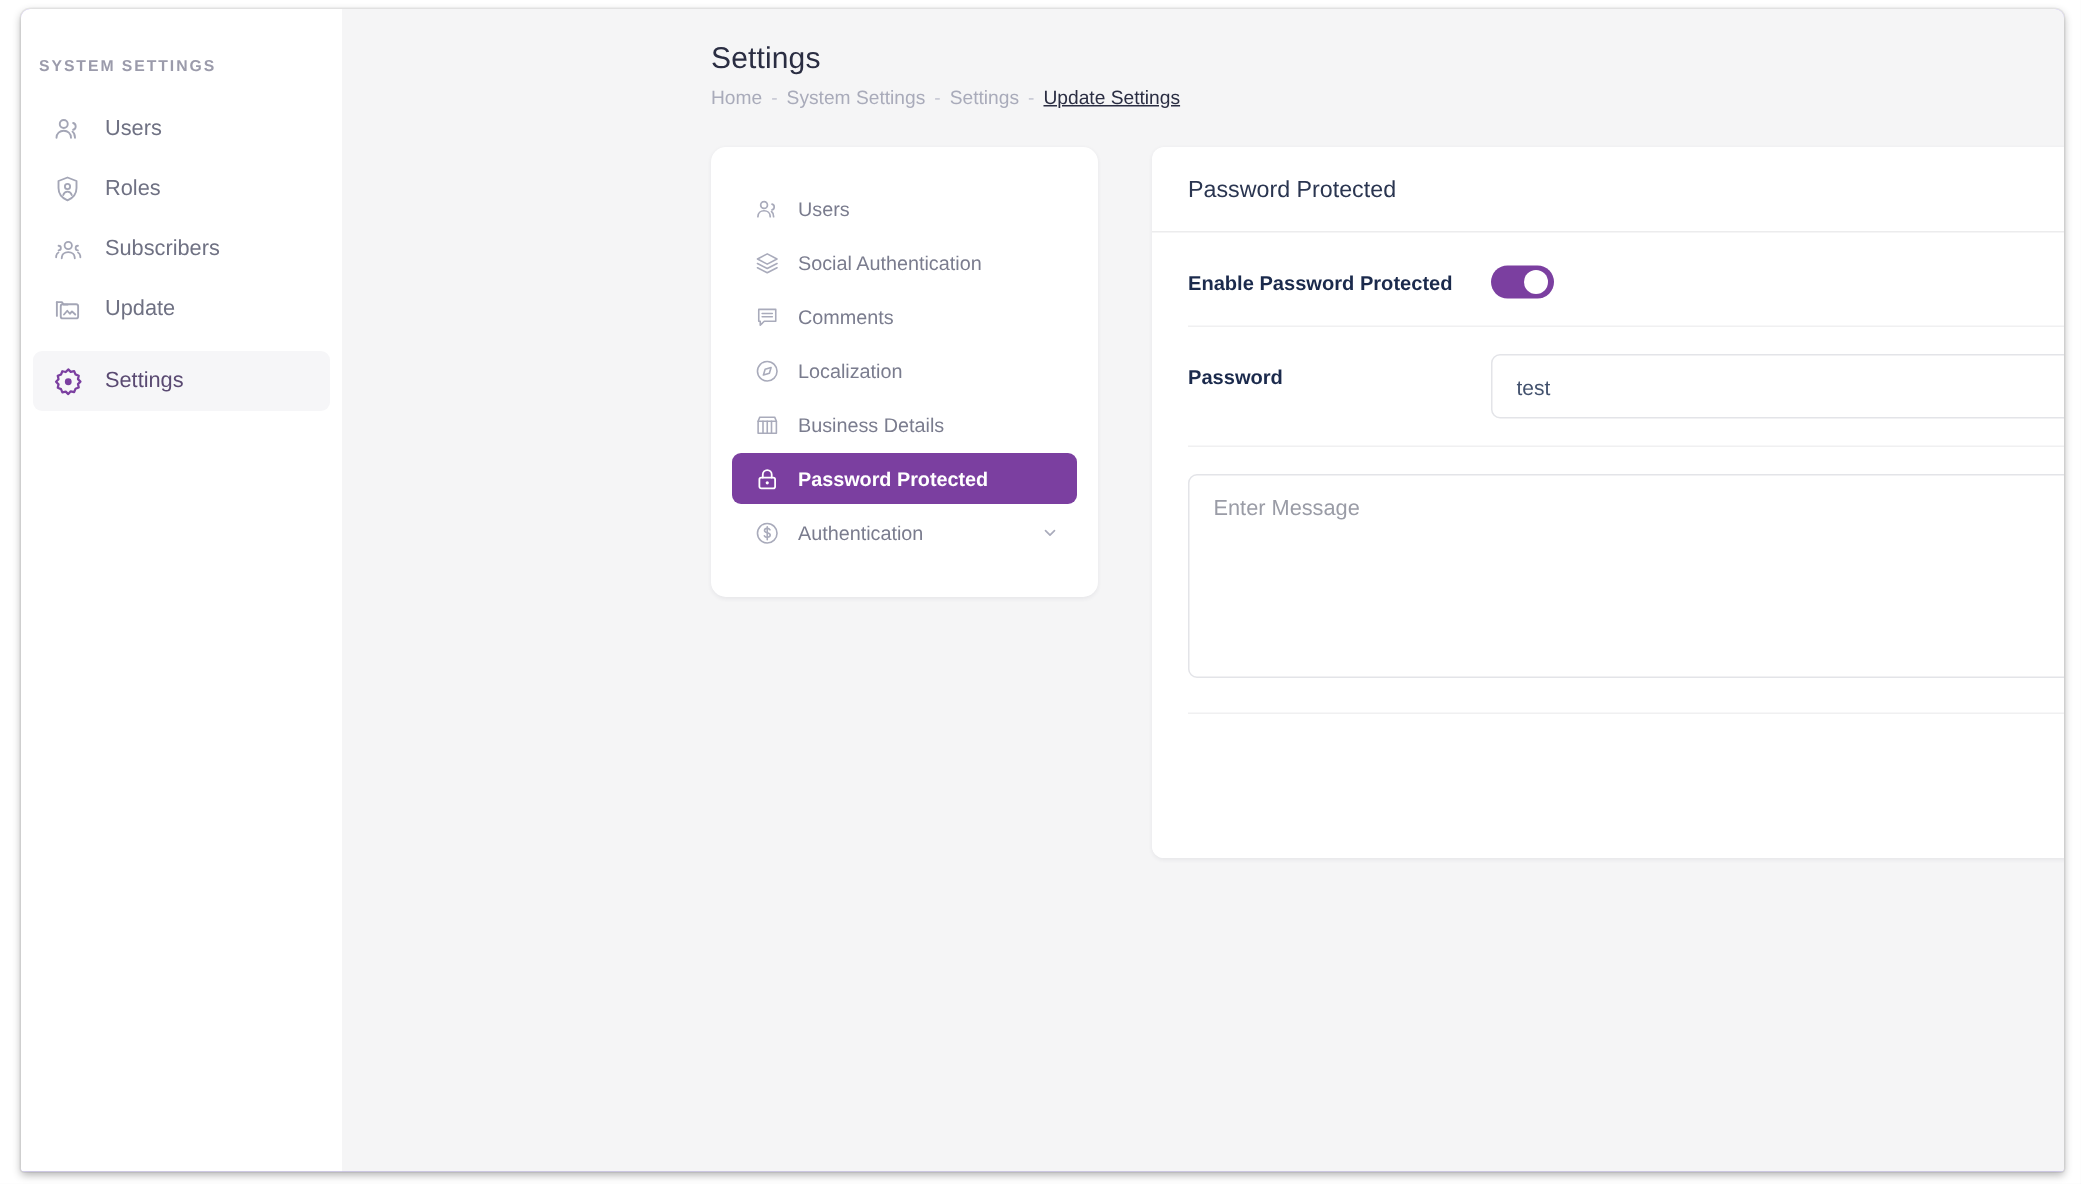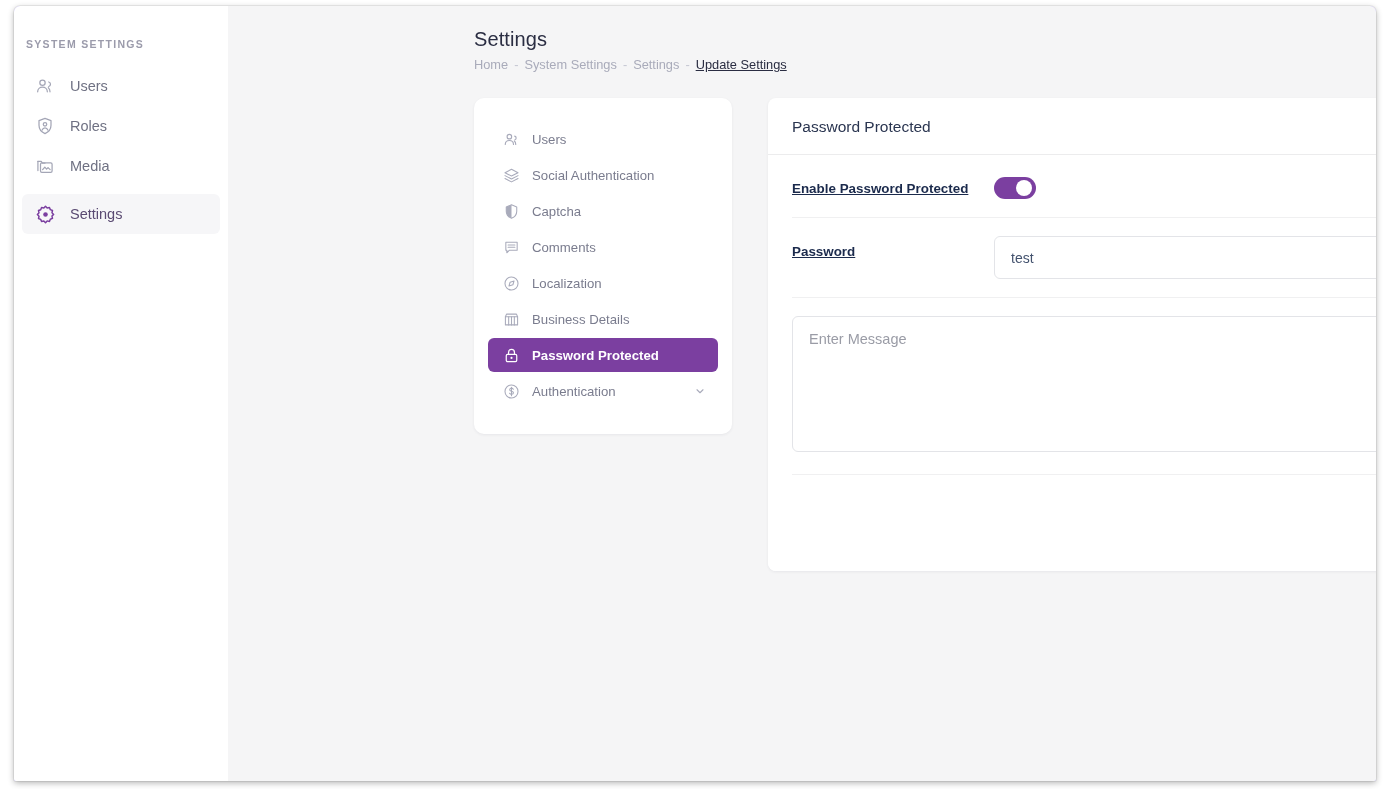--- a/index.html
+++ b/index.html
@@ -175,21 +175,20 @@
     border-bottom: 1px solid #f0f0f1;
   }
   .form-row:last-child { border-bottom: 1px solid #f0f0f1; }
   .form-label {
     width: 202px;
     flex: 0 0 202px;
     font-size: 13.4px;
     font-weight: 700;
     color: #1b2a4c;
     padding-top: 8px;
-    text-decoration: underline;
   }
   .form-field { flex: 1 1 auto; min-width: 0; }
 
   .toggle {
     width: 42px; height: 22px;
     border-radius: 11px;
     background: #7b3fa0;
     position: relative;
     cursor: pointer;
     margin-top: 4px;
@@ -259,31 +258,44 @@
       <span class="sb-icon">
         <svg width="20" height="20" viewBox="0 0 24 24" fill="none" stroke="currentColor" stroke-width="1.5" stroke-linecap="round" stroke-linejoin="round">
           <path d="M12 2.8 4.8 5.6v5.6c0 4.6 3.1 8.2 7.2 9.9 4.1-1.7 7.2-5.3 7.2-9.9V5.6L12 2.8z"></path>
           <circle cx="12" cy="10" r="2.1"></circle>
             <path d="M8.6 16.8c.6-1.8 1.8-2.7 3.4-2.7s2.8.9 3.4 2.7"></path>
         </svg>
       </span>
       <span>Roles</span>
     </div>
 
+    <div class="sb-item">
+      <span class="sb-icon">
+        <svg width="21" height="21" viewBox="0 0 26 24" fill="none" stroke="currentColor" stroke-width="1.5" stroke-linecap="round" stroke-linejoin="round">
+          <circle cx="13" cy="8.5" r="3"></circle>
+            <path d="M7.6 19c0-3.1 2.4-5.1 5.4-5.1s5.4 2 5.4 5.1"></path>
+          <path d="M5 12.5a1.9 1.9 0 1 0 0-3.8"></path>
+            <path d="M3 18.2c0-1.9.6-3.2 1.9-3.9"></path>
+          <path d="M21 12.5a1.9 1.9 0 1 1 0-3.8"></path>
+            <path d="M23 18.2c0-1.9-.6-3.2-1.9-3.9"></path>
+        </svg>
+      </span>
+      <span>Subscribers</span>
+    </div>
 
     <div class="sb-item">
       <span class="sb-icon">
         <svg width="20" height="20" viewBox="0 0 24 24" fill="none" stroke="currentColor" stroke-width="1.5" stroke-linecap="round" stroke-linejoin="round">
           <path d="M3.5 6.5h4l1.4 2h3.1"></path>
             <rect x="6.6" y="8.2" width="13.9" height="11.3" rx="1.6"></rect>
           <path d="M3.5 6.5v11"></path>
             <path d="M9.2 16.4l2.6-3 2.1 2.4 1.7-1.9 2.6 2.5"></path>
         </svg>
       </span>
-      <span>Media</span>
+      <span>Update</span>
     </div>
 
 
     <div class="sb-spacer"></div>
 
     <div class="sb-item active">
       <span class="sb-icon">
         <svg width="21" height="21" viewBox="0 0 24 24" fill="none" stroke="currentColor" stroke-width="1.7" stroke-linecap="round" stroke-linejoin="round">
           <path d="M12 2.6l1.9 1.9 2.6-.6 1 2.5 2.5 1-.6 2.6 1.9 1.9-1.9 1.9.6 2.6-2.5 1-1 2.5-2.6-.6L12 21.4l-1.9-1.9-2.6.6-1-2.5-2.5-1 .6-2.6L2.7 12l1.9-1.9-.6-2.6 2.5-1 1-2.5 2.6.6z"></path>
           <circle cx="12" cy="12" r="2.6" fill="currentColor" stroke="none"></circle>
@@ -327,29 +339,20 @@
           <span class="nav-icon">
             <svg width="17" height="17" viewBox="0 0 24 24" fill="none" stroke="currentColor" stroke-width="1.5" stroke-linecap="round" stroke-linejoin="round">
               <path d="M12 3.2 2.8 8l9.2 4.8L21.2 8 12 3.2z"></path>
                 <path d="M2.8 12.2 12 17l9.2-4.8"></path>
                 <path d="M2.8 16.2 12 21l9.2-4.8"></path>
             </svg>
           </span>
           <span>Social Authentication</span>
         </div>
 
-        <div class="nav-item">
-          <span class="nav-icon">
-            <svg width="17" height="17" viewBox="0 0 24 24" fill="none" stroke="currentColor" stroke-width="1.5" stroke-linejoin="round">
-              <path d="M12 2.6 4.6 5.5v6c0 4.6 3 8.3 7.4 10 4.4-1.7 7.4-5.4 7.4-10v-6L12 2.6z"></path>
-              <path d="M12 2.6 4.6 5.5v6c0 4.6 3 8.3 7.4 10V2.6z" fill="currentColor" stroke="none"></path>
-            </svg>
-          </span>
-          <span>Captcha</span>
-        </div>
 
         <div class="nav-item">
           <span class="nav-icon">
             <svg width="17" height="17" viewBox="0 0 24 24" fill="none" stroke="currentColor" stroke-width="1.5" stroke-linecap="round" stroke-linejoin="round">
               <path d="M4 4.6h16v11.2H9.2L5.4 19.4v-3.6H4z"></path>
                 <path d="M7.2 8.4h9.6M7.2 11.6h9.6"></path>
             </svg>
           </span>
           <span>Comments</span>
         </div>

